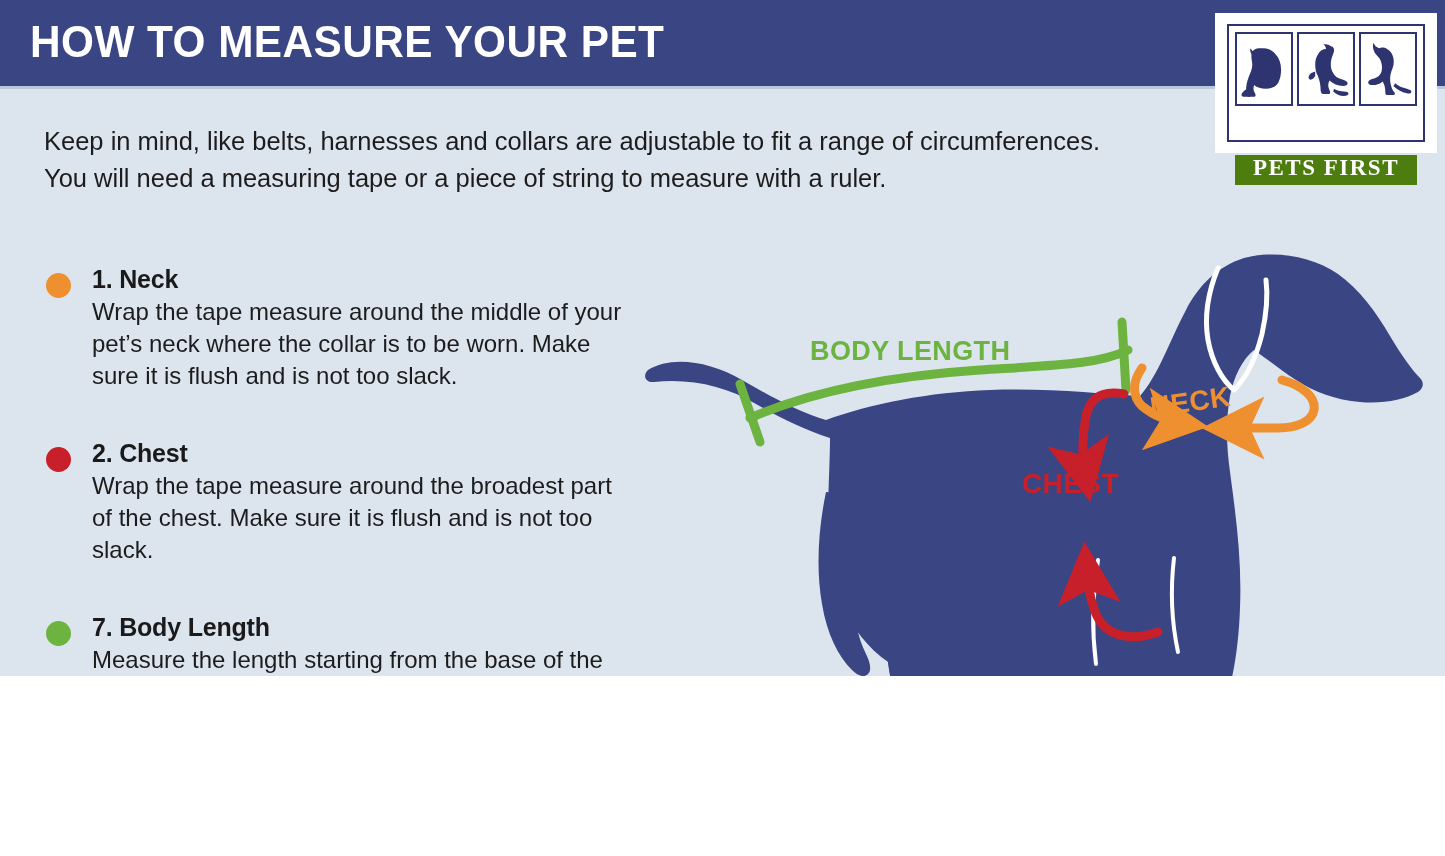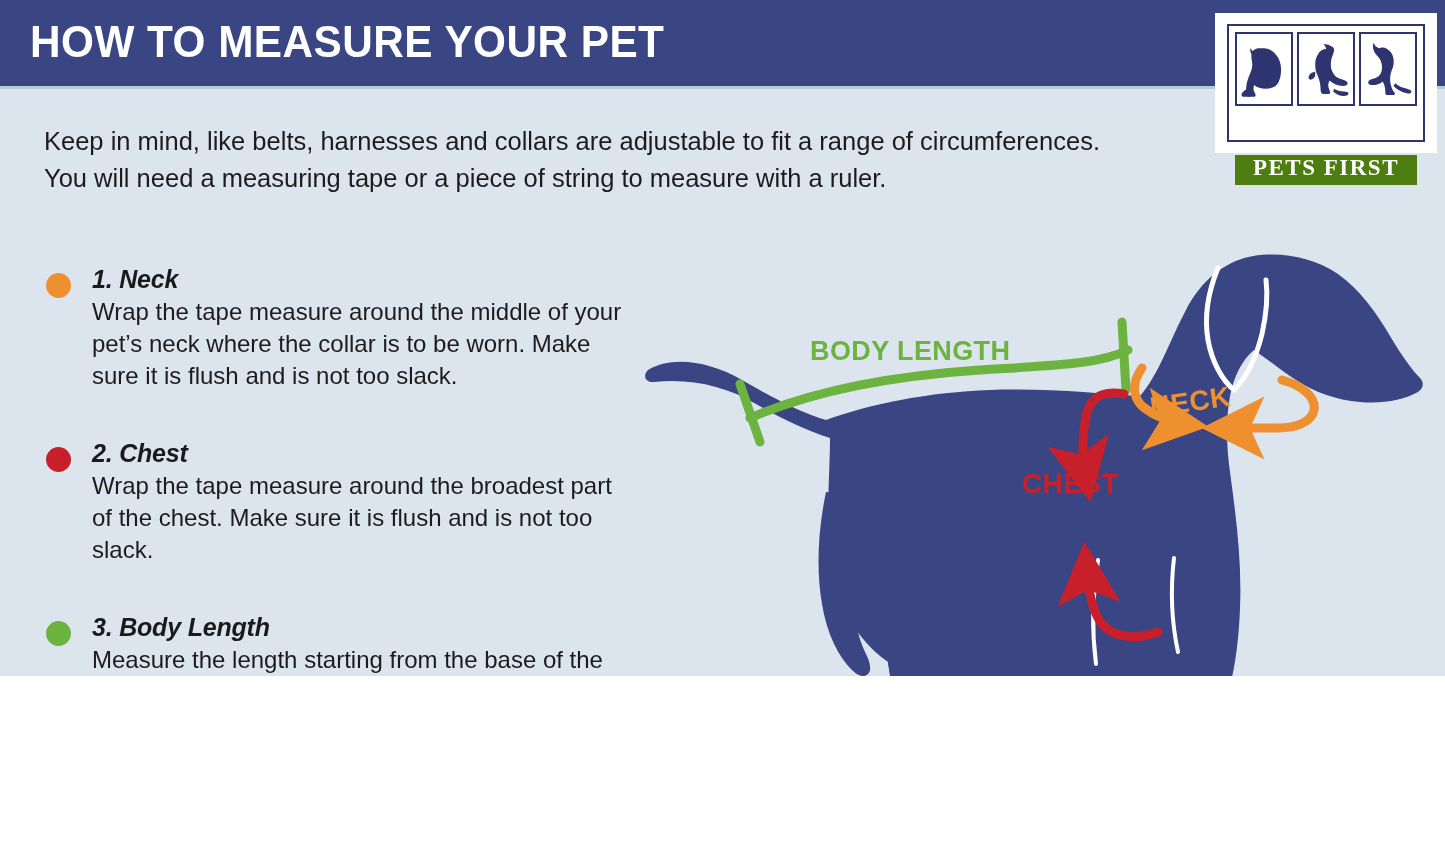--- a/index.html
+++ b/index.html
@@ -138,21 +138,20 @@
     height: 25px;
     border-radius: 50%;
   }
   .step-title {
     margin-left: 48px;
     font-size: 25px;
     font-weight: bold;
     color: #1a1a1a;
     line-height: 34px;
     letter-spacing: -0.2px;
-    font-style: italic;
   }
   .step-body {
     margin-left: 48px;
     font-size: 24px;
     color: #1c1c1c;
     line-height: 32px;
     max-width: 545px;
   }
   
   .illustration {
@@ -230,21 +229,21 @@
     </div>
 
     <div class="step">
       <span class="bullet" style="background:#c8202a"></span>
       <div class="step-title">2. Chest</div>
       <div class="step-body">Wrap the tape measure around the broadest part of the chest. Make sure it is flush and is not too slack.</div>
     </div>
 
     <div class="step">
       <span class="bullet" style="background:#6cb33f"></span>
-      <div class="step-title">3. Body Length</div>
+      <div class="step-title">7. Body Length</div>
       <div class="step-body">Measure the length starting from the base of the neck to the base of the tail.</div>
     </div>
 
   </div>
 
   <div class="illustration">
     <svg viewBox="0 0 800 650">
       <defs>
         <marker id="arrowOrange" markerWidth="7" markerHeight="7" refX="4.5" refY="3.5" orient="auto">
           <path d="M0,0 L7,3.5 L0,7 L1.6,3.5 z" fill="#ef9030"></path>

